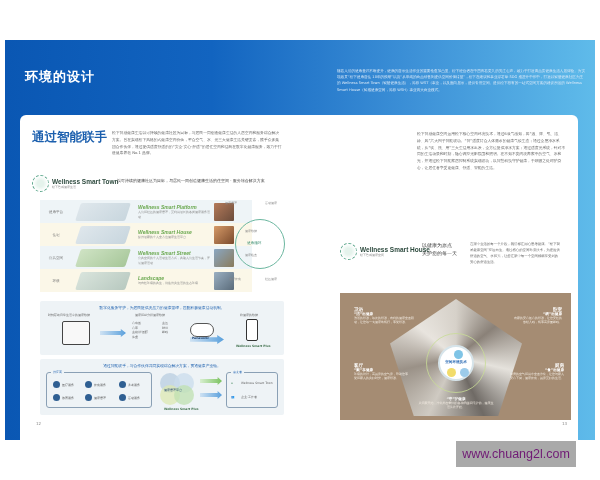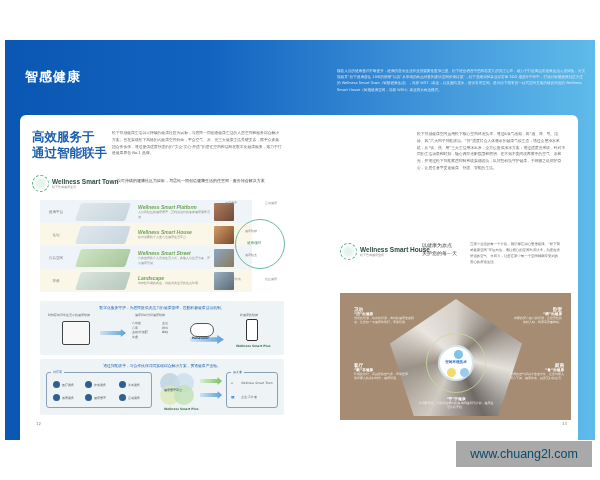--- a/index.html
+++ b/index.html
@@ -45,36 +45,35 @@
     .pent-center { position: absolute; left: 98px; top: 52px; width: 36px; height: 36px; border-radius: 50%; background: #fff; border: 2px solid #d6e4ea; }
     .pent-center .lbl { position: absolute; top: 13px; width: 100%; text-align: center; font-size: 3.6px; color: #1b5fae; font-weight: bold; }
     .pent-center .c1 { position: absolute; left: 14px; top: 3px; width: 9px; height: 9px; border-radius: 50%; background: #7fc4e6; }
     .pent-center .c2 { position: absolute; left: 7px; top: 21px; width: 9px; height: 9px; border-radius: 50%; background: #f2dc6b; }
     .pent-center .c3 { position: absolute; left: 20px; top: 21px; width: 9px; height: 9px; border-radius: 50%; background: #9ccbea; }
     .pent-ring { position: absolute; left: 86px; top: 40px; width: 60px; height: 60px; border-radius: 50%; border: 1px solid rgba(200,220,150,0.8); }
     .room { position: absolute; color: #fff; }
     .room .n { font-size: 4.6px; font-weight: bold; }
     .room .q { font-size: 3.6px; font-weight: bold; }
     .room .d { font-size: 3px; line-height: 4.4px; color: #f2ebe2; }
-    .watermark { position: absolute; left: 456px; top: 441px; width: 136px; height: 26px; background: #a9a9a9; color: #0c4a6e; font-family: "Liberation Sans", sans-serif; font-size: 12.5px; line-height: 26px; text-align: center; }
+    .watermark { position: absolute; left: 456px; top: 441px; width: 120px; height: 26px; background: #a9a9a9; color: #701a75; font-family: "Liberation Sans", sans-serif; font-size: 12.5px; line-height: 26px; text-align: center; }
   </style>
 </head>
 <body>
 
 <div class="stage">
 
 
   <div class="spread">
 
-    <div class="header-title">智感健康</div>
+    <div class="header-title">环境的设计</div>
     <div class="header-intro">随着人们的健康意识不断提升，健康的居家生活作业的重要性愈加凸显。松下经营者在中国有着更久的关注心声，致力于打造高品质健康生活人居体验。为实现愿景“松下健康居住 10年的预研”以及“从单纯的商品销售到提供空间价值转型”，松下在建议和事业部署举 SDG 推进并中作中，打造以智慧健康社区为主的 Wellness Smart Town（智慧健康生活），简称 WST（事业，以及面向居家，提供专用空间。提供松下独有的一站式空间方案的建设所运的 Wellness Smart House（智感健康空间，简称 WSH）事业两大商业模式。</div>
 
     <div class="page page-left">
       <div class="sec-title" style="left:12px; top:14px;">
-        <div>高效服务于</div>
         <div>通过智能联手</div>
       </div>
       <div class="body-text" style="left:92px; top:15px; width:170px;">松下智感健康生活以可持续的健康社区为目标，与居民一同创造健康生活的人居空间和服务综合解决方案。旨在实现松下风格的式健康空间价值，整合空气、水、光三大健康生活关键要素，携手众多集团合作伙伴，通过提供适度舒适的的“安全·安心·舒适”的居住空间和活跃在数字化健康服务，致力于打造健康养老 No.1 品牌。</div>
 
       <div class="logo" style="left:12px; top:60px;">
         <div class="logo-circle"></div>
         <div class="logo-text">
           <div class="en">Wellness Smart Town</div>
           <div class="cn">松下智感健康生活</div>
         </div>

